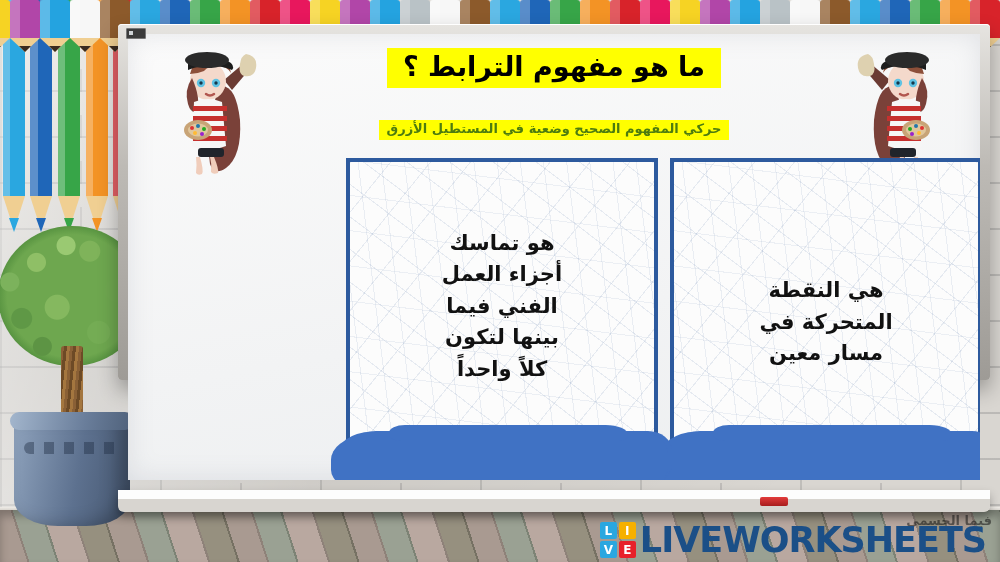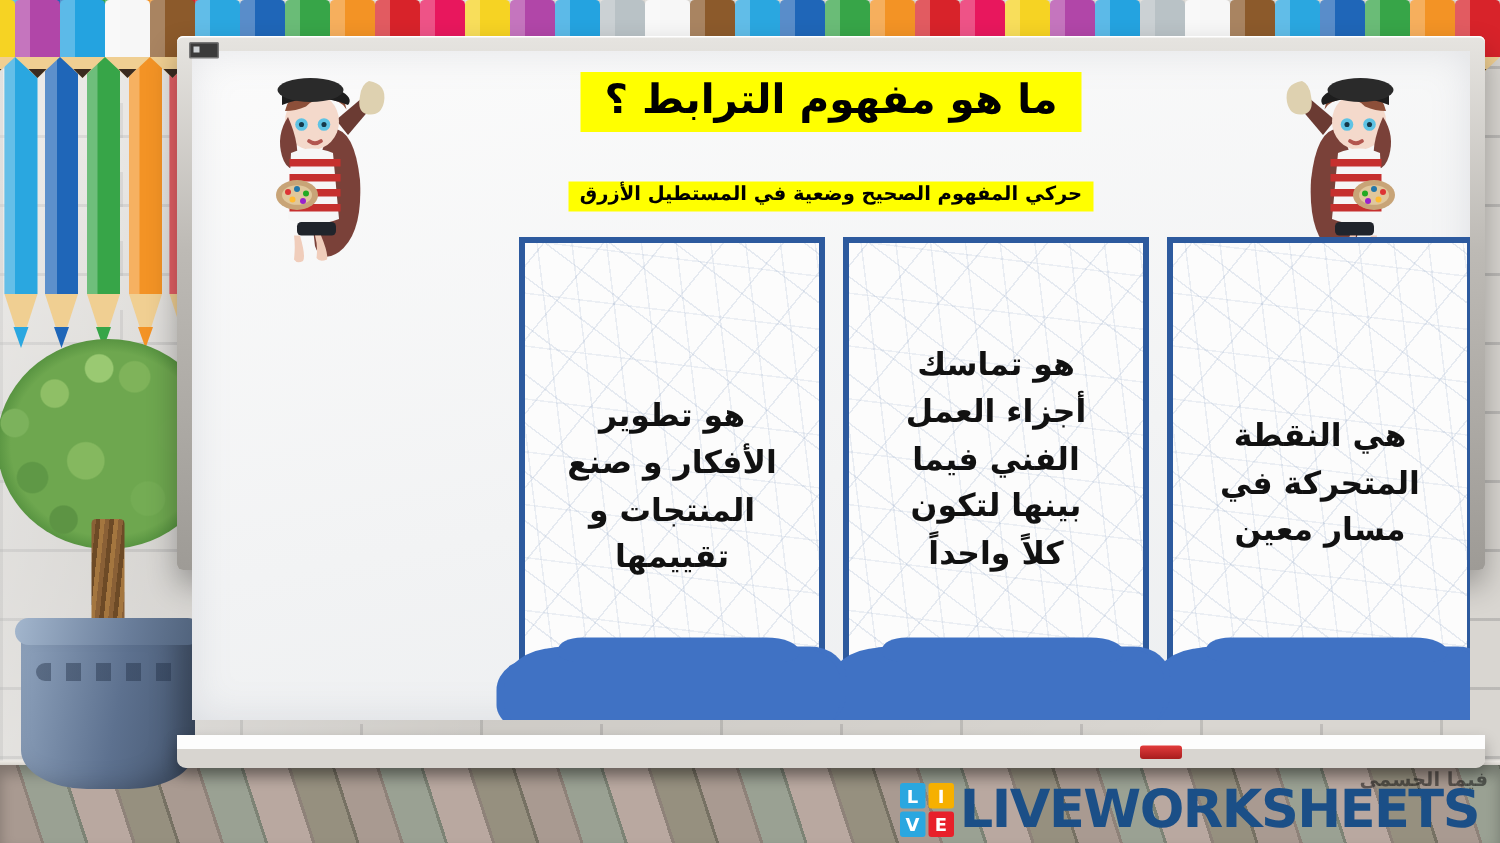--- a/index.html
+++ b/index.html
@@ -162,21 +162,21 @@
   
   .title-wrap{position:absolute;left:0;right:0;top:14px;text-align:center;}
   .title{
     display:inline-block;background:#ffff00;color:#000;
     font-size:27px;font-weight:bold;letter-spacing:.5px;
     padding:2px 16px 4px 16px;line-height:1.25;
     font-family:"DejaVu Sans","Liberation Sans",sans-serif;
   }
   .subtitle-wrap{position:absolute;left:0;right:0;top:84px;text-align:center;}
   .subtitle{
-    display:inline-block;background:#ffff00;color:#000000;
+    display:inline-block;background:#ffff00;color:#4d7c0f;
     font-size:13px;font-weight:bold;padding:1px 8px 2px 8px;line-height:1.3;
   }
 
   
   .mascot{position:absolute;top:16px;width:96px;height:126px;}
   .mascot.left{left:34px;}
   .mascot.right{right:28px;}
 
   
   .answer-box{
@@ -556,27 +556,20 @@
           <div class="blob"></div>
         </div>
         <div class="card c2">
           <div class="card-text">هو تماسك
 أجزاء العمل
 الفني فيما
 بينها لتكون
 كلاً واحداً</div>
           <div class="blob"></div>
         </div>
-        <div class="card c3">
-          <div class="card-text">هو تطوير
-الأفكار و صنع
-المنتجات و
-تقييمها</div>
-          <div class="blob"></div>
-        </div>
       </div>
 
     </div>
   </div>
   <div class="board-tray"></div>
   <div class="marker"></div>
   <div class="board-sensor"></div>
 
   <div class="wm-arabic">فيما الجسمي</div>
   <div class="lws">

